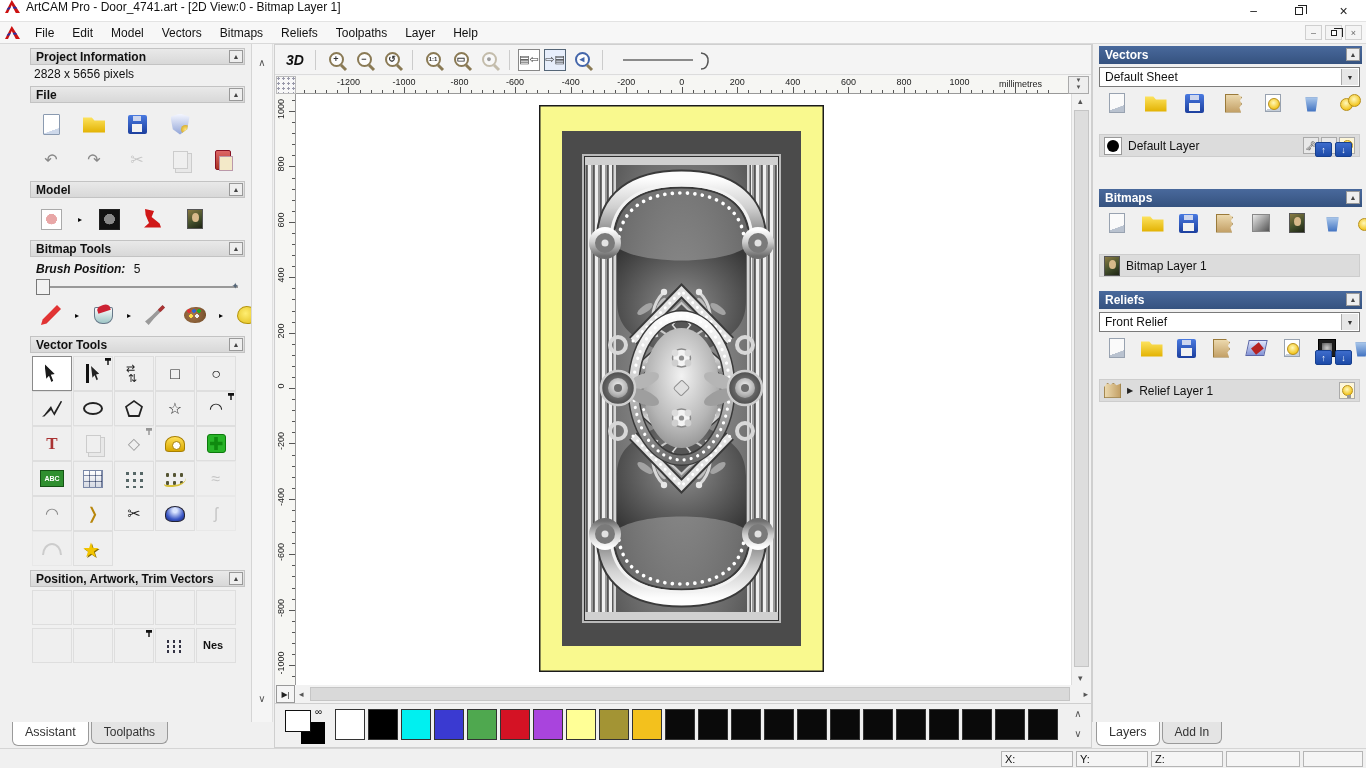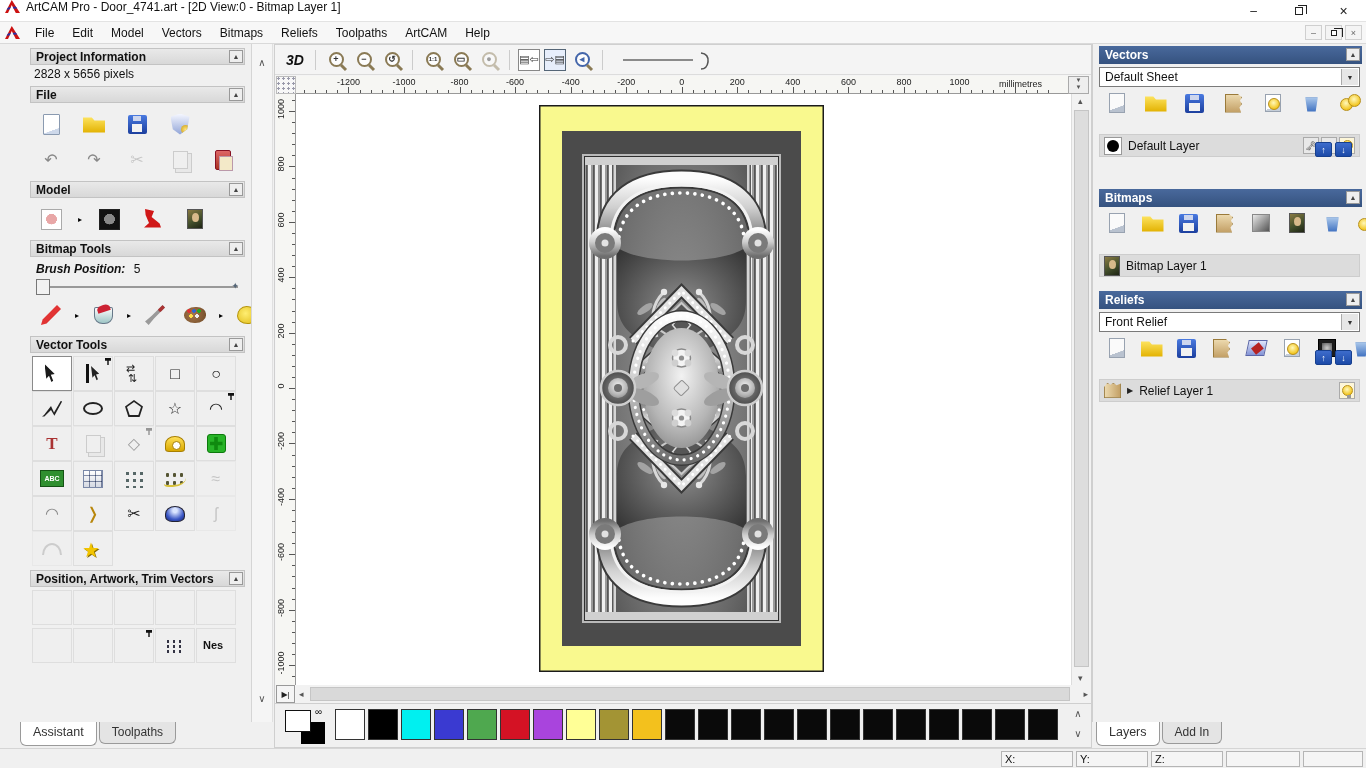--- a/index.html
+++ b/index.html
@@ -222,21 +222,21 @@
   <div class="abs" id="menubar">
     <span class="alogo" id="logo2"></span>
     <div id="menu-items" style="display:flex;margin-left:6px;">
         <span class="menu-item">File</span>
         <span class="menu-item">Edit</span>
         <span class="menu-item">Model</span>
         <span class="menu-item">Vectors</span>
         <span class="menu-item">Bitmaps</span>
         <span class="menu-item">Reliefs</span>
         <span class="menu-item">Toolpaths</span>
-        <span class="menu-item">ArtCAM</span>
+        <span class="menu-item">Layer</span>
         <span class="menu-item">Help</span>
       </div>
   </div>
   <div id="mdibtns">
     <span class="mdib">–</span>
     <span class="mdib">
         <span class="sq2" style="width:6px;height:6px;"></span>
       </span>
     <span class="mdib">×</span>
   </div>
@@ -465,21 +465,21 @@
         </span>
         <span class="cell">
           <span class="ik ik-alsc"></span>
         </span>
         <span class="cell">
           <span class="ik ik-nest"></span>
         </span>
       </div>
   </div>
 
-  <div class="tabbar" style="left:20px;top:722px;" id="left-tabs">
+  <div class="tabbar" style="left:12px;top:722px;" id="left-tabs">
       <span class="tab active">Assistant</span>
       <span class="tab">Toolpaths</span>
     </div>
 
   <div class="abs" id="lscroll">
     <span class="chev" style="top:12px;">∧</span>
     <span class="chev" style="top:648px;">∨</span>
   </div>
 
   <div class="abs" id="canvas-zone">

